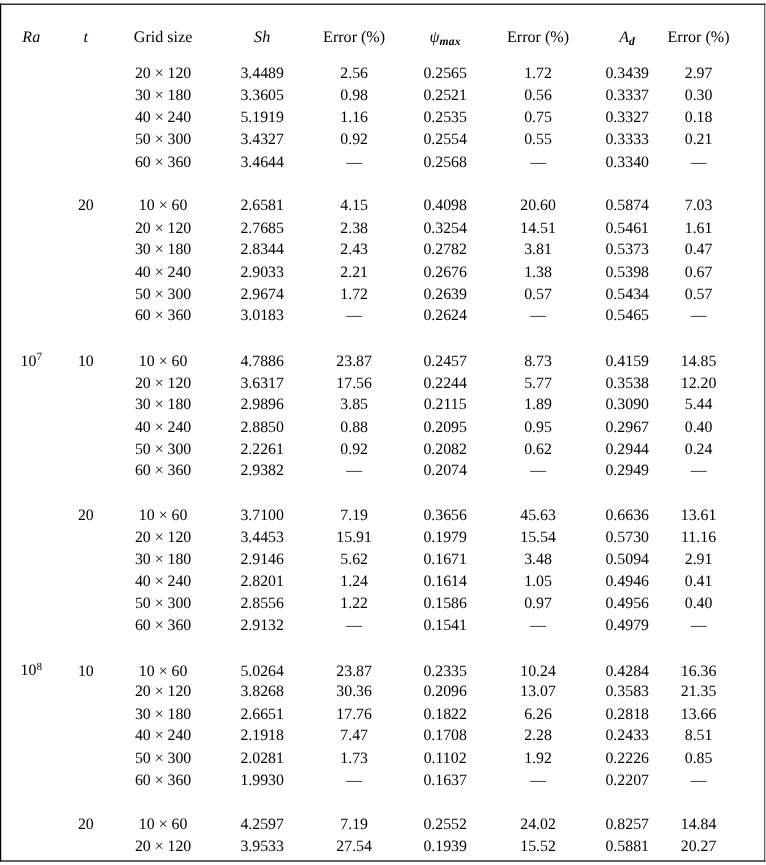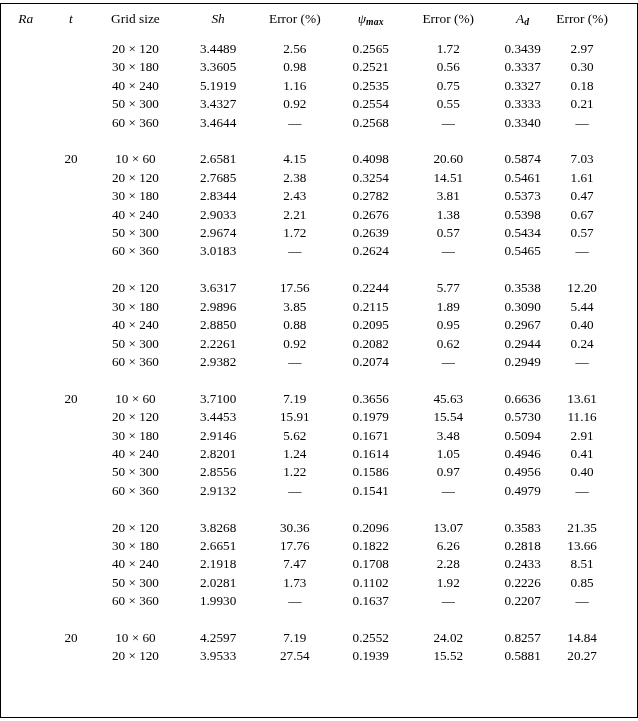--- a/index.html
+++ b/index.html
@@ -36,21 +36,21 @@
     top: 3px;
     width: 1px;
     height: 715px;
     background: #000000;
   }
   .rule-left { left: 0; }
   .rule-right { left: 637px; }
 
   table.data {
     position: absolute;
-    top: 12px;
+    top: 24px;
     left: 0;
     width: 608px;
     border-collapse: collapse;
     font-size: 13.2px;
     line-height: 1.0;
   }
   table.data th,
   table.data td {
     padding: 0;
     margin: 0;
@@ -275,20 +275,31 @@
           <td class="emdash">—</td>
           <td>0.2624</td>
           <td class="emdash">—</td>
           <td>0.5465</td>
           <td class="emdash">—</td>
         </tr>
         <tr class="group-gap">
           <td colspan="9"></td>
         </tr>
         <tr>
+          <td><span>10</span><span class="sup">7</span></td>
+          <td>10</td>
+          <td>10 × 60</td>
+          <td>4.7886</td>
+          <td>23.87</td>
+          <td>0.2457</td>
+          <td>8.73</td>
+          <td>0.4159</td>
+          <td>14.85</td>
+        </tr>
+        <tr>
           <td></td>
           <td></td>
           <td>20 × 120</td>
           <td>3.6317</td>
           <td>17.56</td>
           <td>0.2244</td>
           <td>5.77</td>
           <td>0.3538</td>
           <td>12.20</td>
         </tr>
@@ -402,20 +413,31 @@
           <td class="emdash">—</td>
           <td>0.1541</td>
           <td class="emdash">—</td>
           <td>0.4979</td>
           <td class="emdash">—</td>
         </tr>
         <tr class="group-gap">
           <td colspan="9"></td>
         </tr>
         <tr>
+          <td><span>10</span><span class="sup">8</span></td>
+          <td>10</td>
+          <td>10 × 60</td>
+          <td>5.0264</td>
+          <td>23.87</td>
+          <td>0.2335</td>
+          <td>10.24</td>
+          <td>0.4284</td>
+          <td>16.36</td>
+        </tr>
+        <tr>
           <td></td>
           <td></td>
           <td>20 × 120</td>
           <td>3.8268</td>
           <td>30.36</td>
           <td>0.2096</td>
           <td>13.07</td>
           <td>0.3583</td>
           <td>21.35</td>
         </tr>

